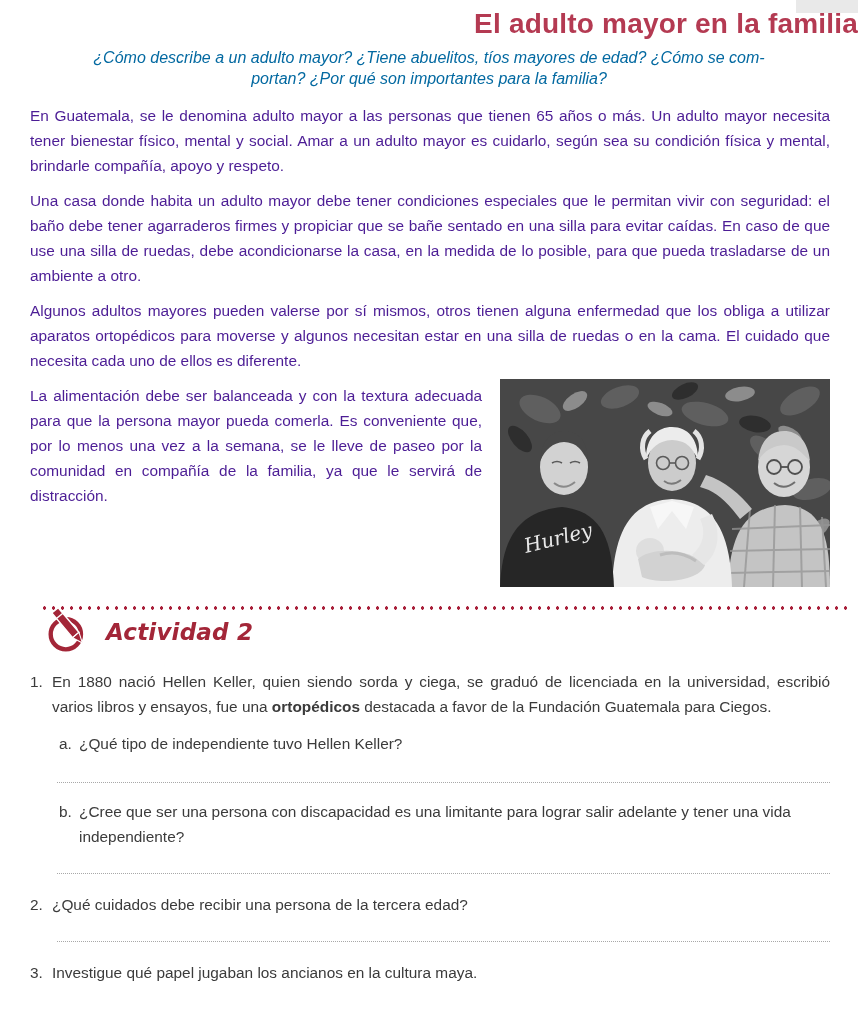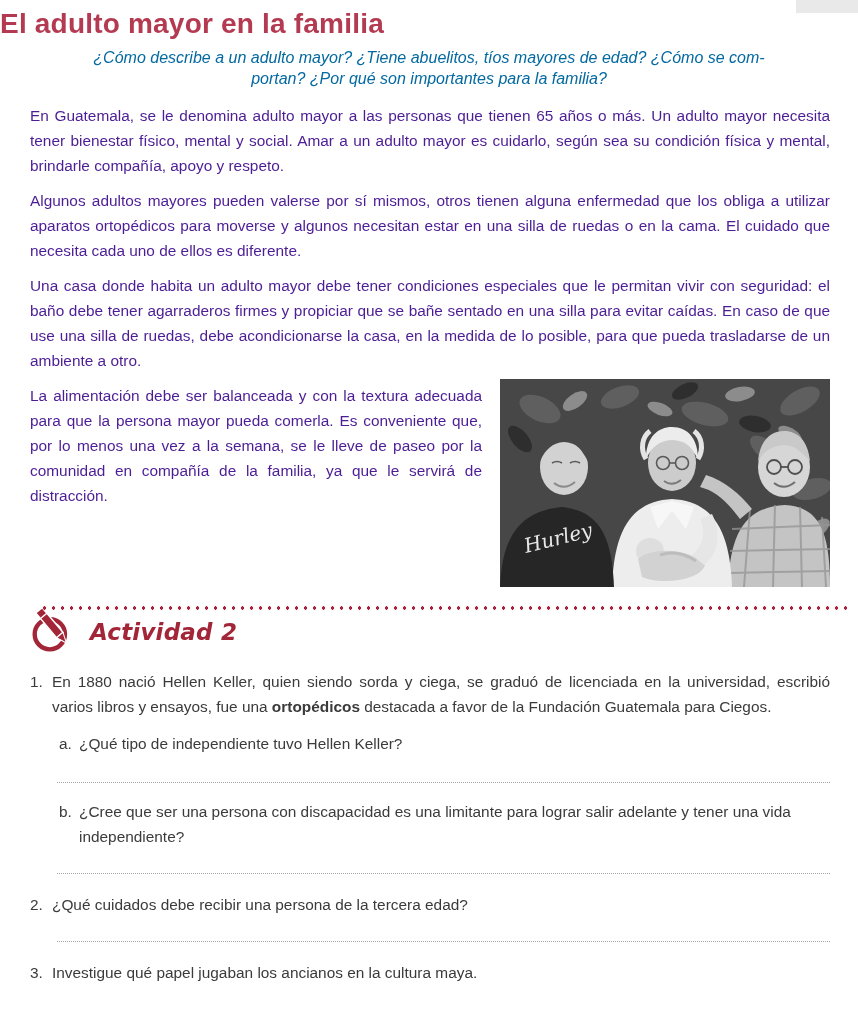--- a/index.html
+++ b/index.html
@@ -3,21 +3,21 @@
 <meta charset="utf-8">
 <style>
   html,body { margin:0; padding:0; background:#ffffff; }
   .page {
     position:relative; width:858px; height:1024px; overflow:hidden;
     background:#ffffff; font-family:"Liberation Sans", sans-serif;
   }
   .corner-artifact { position:absolute; top:0; right:0; width:62px; height:13px; background:#e9e9e9; }
 
   .title {
-    margin-top:8px; text-align:left;
+    margin-top:8px; text-align:right;
     font-size:28px; font-weight:bold; letter-spacing:.2px;
     color:#b43a52;
   }
   .subtitle {
     margin-top:7px; text-align:center; font-style:italic;
     font-size:16px; line-height:21px; color:#0369a1;
   }
   .content { margin:14px 28px 0 30px; color:#4c1d95; }
   p.body {
     margin:0 0 10px 0; font-size:15.4px; line-height:25px;
@@ -30,21 +30,21 @@
   .photo-frame svg { display:block; width:100%; height:100%; }
   .clear { clear:both; }
 
   
   .activity-section { position:relative; margin-top:12px; }
   .dots {
     position:absolute; top:0; left:40px; right:6px; height:6px;
     background-image:radial-gradient(circle, #a9203a 1.5px, rgba(0,0,0,0) 1.9px);
     background-size:9px 6px; background-repeat:repeat-x;
   }
-  .activity-head { display:flex; align-items:flex-start; padding-left:30px; margin-top:3px; }
+  .activity-head { display:flex; align-items:flex-start; padding-left:46px; margin-top:3px; }
   .act-icon { width:48px; height:48px; flex:0 0 48px; }
   .act-label {
     margin:14px 0 0 12px; color:#a32638;
     font-weight:bold; font-style:italic; font-size:23px;
     font-family:"DejaVu Sans", sans-serif; letter-spacing:.2px;
   }
 
   .questions { margin:8px 28px 0 30px; color:#3b3b3b; font-size:15.4px; line-height:25px; }
   .qitem { display:flex; align-items:flex-start; }
   .qnum { flex:0 0 22px; }
@@ -68,22 +68,22 @@
 
   <div class="title">El adulto mayor en la familia</div>
 
   <div class="subtitle">
     <div>¿Cómo describe a un adulto mayor? ¿Tiene abuelitos, tíos mayores de edad? ¿Cómo se com-</div>
     <div>portan? ¿Por qué son importantes para la familia?</div>
   </div>
 
   <div class="content">
     <p class="body">En Guatemala, se le denomina adulto mayor a las personas que tienen 65 años o más. Un adulto mayor necesita tener bienestar físico, mental y social. Amar a un adulto mayor es cuidarlo, según sea su condición física y mental, brindarle compañía, apoyo y respeto.</p>
+    <p class="body">Una casa donde habita un adulto mayor debe tener condiciones especiales que le permitan vivir con seguridad: el baño debe tener agarraderos firmes y propiciar que se bañe sentado en una silla para evitar caídas. En caso de que use una silla de ruedas, debe acondicionarse la casa, en la medida de lo posible, para que pueda trasladarse de un ambiente a otro.</p>
     <p class="body">Algunos adultos mayores pueden valerse por sí mismos, otros tienen alguna enfermedad que los obliga a utilizar aparatos ortopédicos para moverse y algunos necesitan estar en una silla de ruedas o en la cama. El cuidado que necesita cada uno de ellos es diferente.</p>
-    <p class="body">Una casa donde habita un adulto mayor debe tener condiciones especiales que le permitan vivir con seguridad: el baño debe tener agarraderos firmes y propiciar que se bañe sentado en una silla para evitar caídas. En caso de que use una silla de ruedas, debe acondicionarse la casa, en la medida de lo posible, para que pueda trasladarse de un ambiente a otro.</p>
 
     <div class="photo-frame">
       <svg viewBox="0 0 330 208" preserveAspectRatio="none">
         <rect width="330" height="208" fill="#474747"></rect>
         <g fill="#5f5f5f">
           <ellipse cx="40" cy="30" rx="22" ry="12" transform="rotate(25 40 30)"></ellipse>
           <ellipse cx="120" cy="18" rx="20" ry="10" transform="rotate(-20 120 18)"></ellipse>
           <ellipse cx="205" cy="35" rx="24" ry="11" transform="rotate(15 205 35)"></ellipse>
           <ellipse cx="300" cy="22" rx="22" ry="11" transform="rotate(-30 300 22)"></ellipse>
           <ellipse cx="265" cy="70" rx="18" ry="9" transform="rotate(40 265 70)"></ellipse>

